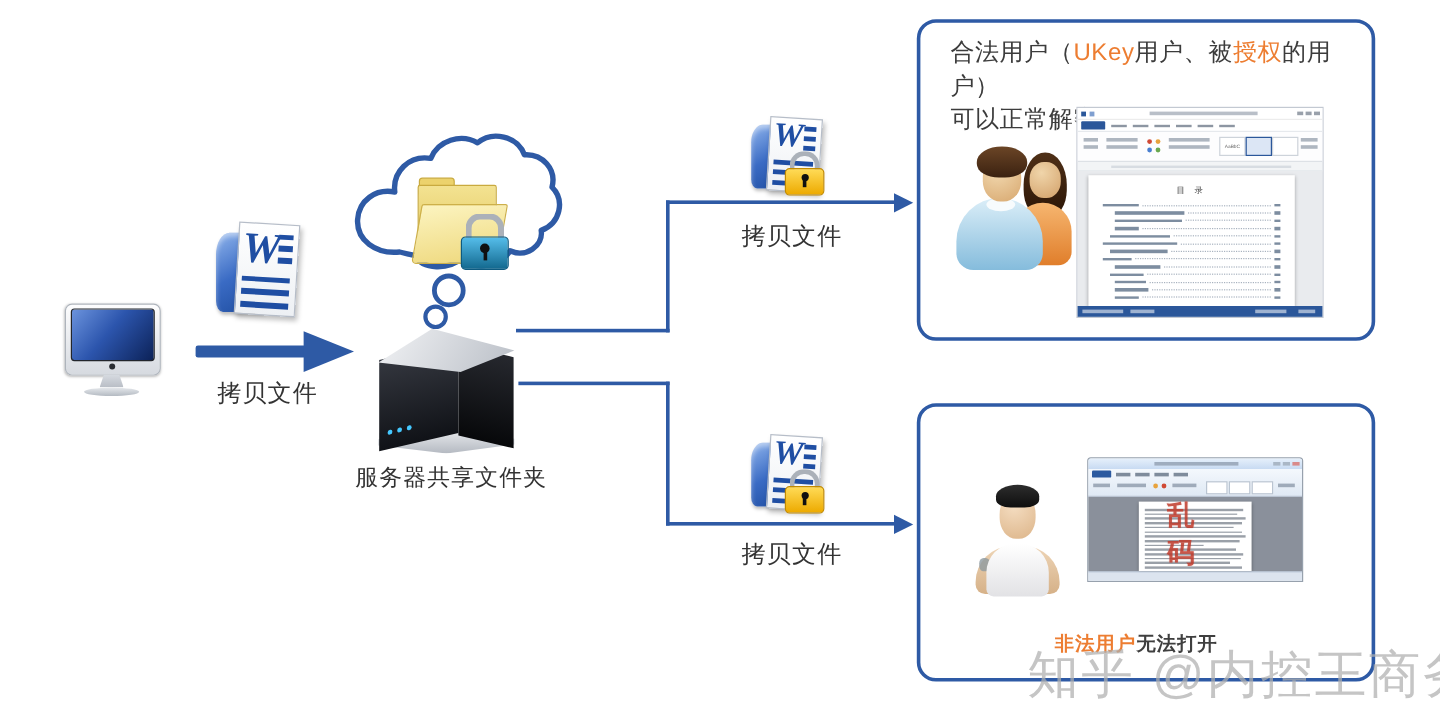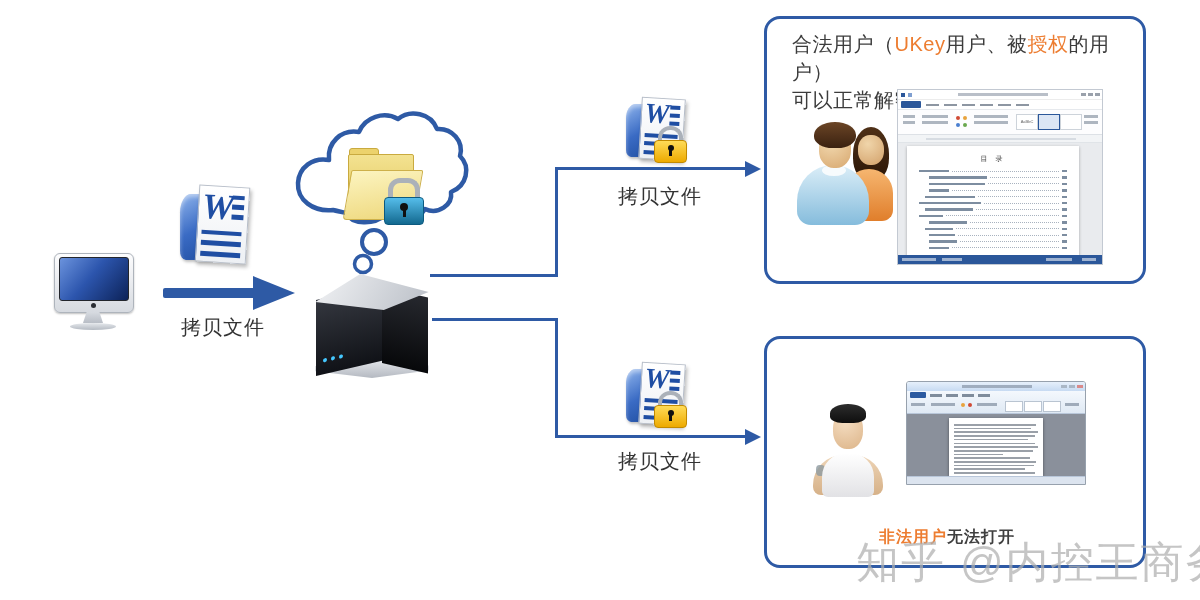--- a/index.html
+++ b/index.html
@@ -258,20 +258,21 @@
       <div class="sv-stripe"></div>
       <div class="sv-stripe"></div>
     </div>
     <div class="sv-top"></div>
     <div class="sv-leds">
       <div class="sv-led"></div>
       <div class="sv-led"></div>
       <div class="sv-led"></div>
     </div>
   </div>
+  <div class="lbl" style="left:288px;top:385px;width:176px;font-size:19px;">服务器共享文件夹</div>
 
   <div class="hline" style="left:430px;top:274px;width:128px;"></div>
   <div class="vline" style="left:555px;top:167px;height:110px;"></div>
   <div class="hline" style="left:555px;top:167px;width:192px;"></div>
   <div class="ahead" style="left:745px;top:160.5px;"></div>
 
   <div class="hline" style="left:432px;top:318px;width:126px;"></div>
   <div class="vline" style="left:555px;top:318px;height:120px;"></div>
   <div class="hline" style="left:555px;top:435px;width:192px;"></div>
   <div class="ahead" style="left:745px;top:428.5px;"></div>
@@ -495,20 +496,21 @@
               <div class="gl" style="width: 97%;"></div>
               <div class="gl" style="width: 100%;"></div>
               <div class="gl" style="width: 94%;"></div>
               <div class="gl" style="width: 58%;"></div>
               <div class="gl" style="width: 90%;"></div>
               <div class="gl" style="width: 98%;"></div>
               <div class="gl" style="width: 95%;"></div>
               <div class="gl" style="width: 85%;"></div>
               <div class="gl" style="width: 97%;"></div>
             </div>
+          <div class="stamp">乱码</div>
         </div>
       </div>
       <div class="d10-status"></div>
     </div>
 
     <div class="illegal-caption">
       <span class="orange">非法用户</span><span class="dark">无法打开</span>
     </div>
   </div>
 

